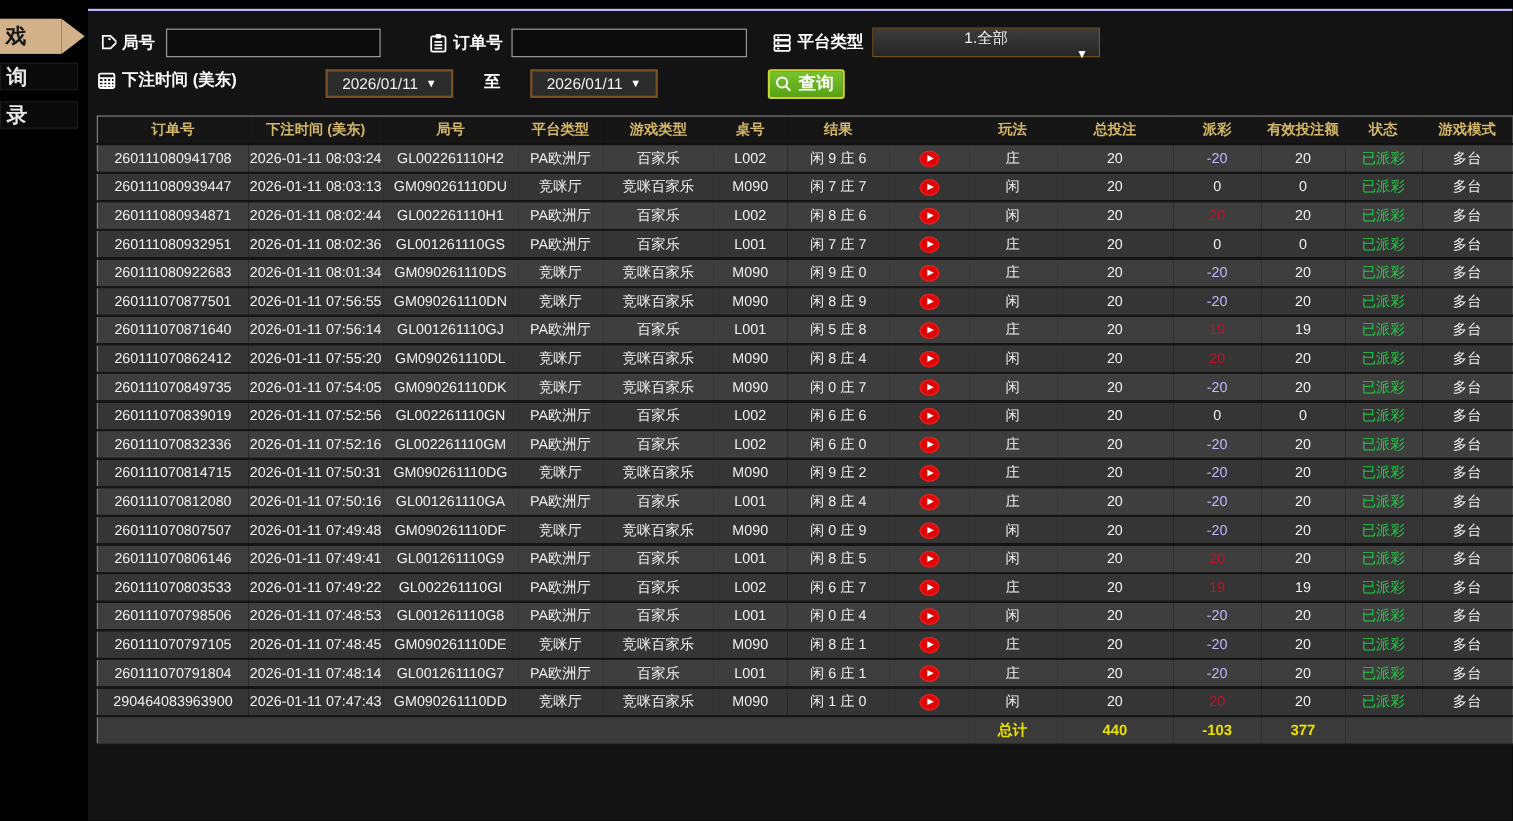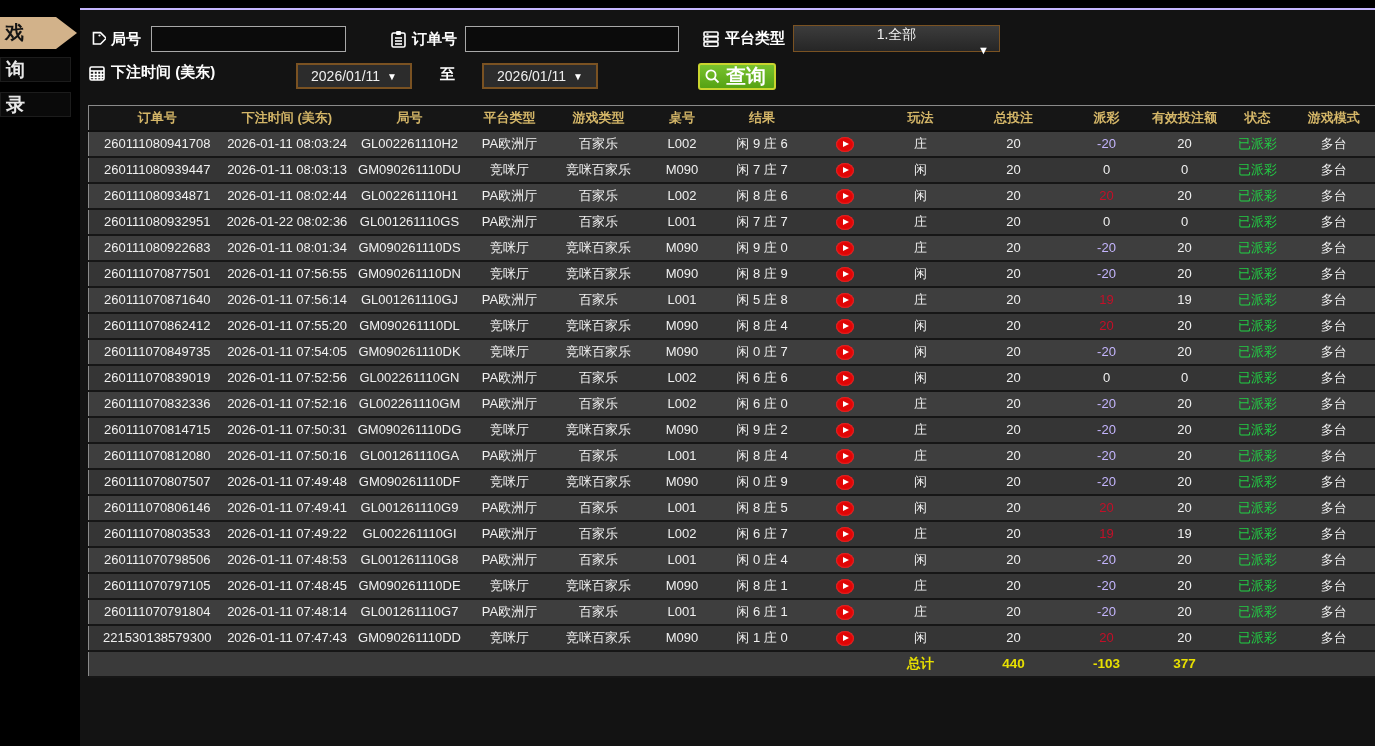--- a/index.html
+++ b/index.html
@@ -32,21 +32,21 @@
                font-size:13px; padding:0 6px; outline:none; }
   .date-box { height:26px; background:#2c2c2c; border:2px solid #7a5222; color:#f0f0f0;
               font-size:14px; display:flex; align-items:center; justify-content:center;
               gap:7px; cursor:pointer; }
   .date-box .caret { font-size:10px; color:#fff; }
   .select-box { height:27px; background:linear-gradient(#3c3c3c,#262626);
                 border:1px solid #7a5222; color:#f0f0f0; font-size:14px;
                 display:flex; align-items:center; padding:0 10px; cursor:pointer;flex-direction:column; }
   .select-box .caret { margin-left:auto; font-size:11px; color:#fff; }
   .search-btn { height:27px; background:linear-gradient(#79c32e,#55a214);
-                border:2px solid #c9d52f; border-radius:3px; color:#fff; font-size:20px;
+                border:2px solid #c9d52f; border-radius:3px; color:#fff; font-size:16px;
                 font-weight:bold; display:flex; align-items:center; padding:0 8px 0 4px;
                 cursor:pointer; }
 
   
   .g-round    { left:8px;   top:16px; }
   .g-round    .txt-input { width:195px; margin-left:10px; }
   .g-order    { left:310px; top:16px; }
   .g-order    .txt-input { width:214px; margin-left:8px; }
   .g-platform { left:622px; top:15px; }
   .g-platform .select-box { width:207px; margin-left:8px; }
@@ -262,21 +262,21 @@
           <td><span class="play-icon"></span></td>
           <td>闲</td>
           <td>20</td>
           <td class="pay-pos">20</td>
           <td>20</td>
           <td class="status-ok">已派彩</td>
           <td>多台</td>
         </tr>
         <tr>
           <td>260111080932951</td>
-          <td>2026-01-22 08:02:36</td>
+          <td>2026-01-11 08:02:36</td>
           <td>GL001261110GS</td>
           <td>PA欧洲厅</td>
           <td>百家乐</td>
           <td>L001</td>
           <td>闲 7 庄 7</td>
           <td><span class="play-icon"></span></td>
           <td>庄</td>
           <td>20</td>
           <td class="pay-zero">0</td>
           <td>0</td>
@@ -517,21 +517,21 @@
           <td>闲 6 庄 1</td>
           <td><span class="play-icon"></span></td>
           <td>庄</td>
           <td>20</td>
           <td class="pay-neg">-20</td>
           <td>20</td>
           <td class="status-ok">已派彩</td>
           <td>多台</td>
         </tr>
         <tr>
-          <td>221530138579300</td>
+          <td>290464083963900</td>
           <td>2026-01-11 07:47:43</td>
           <td>GM090261110DD</td>
           <td>竞咪厅</td>
           <td>竞咪百家乐</td>
           <td>M090</td>
           <td>闲 1 庄 0</td>
           <td><span class="play-icon"></span></td>
           <td>闲</td>
           <td>20</td>
           <td class="pay-pos">20</td>

